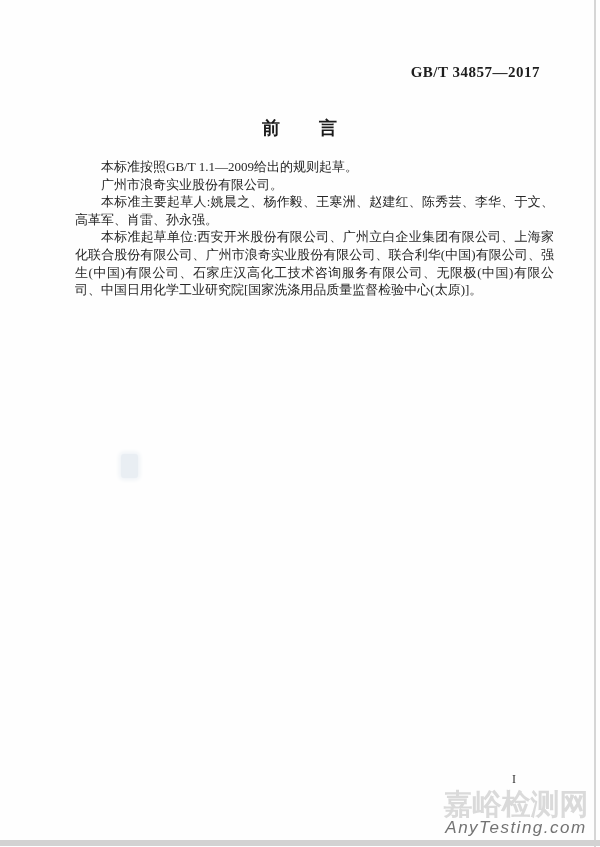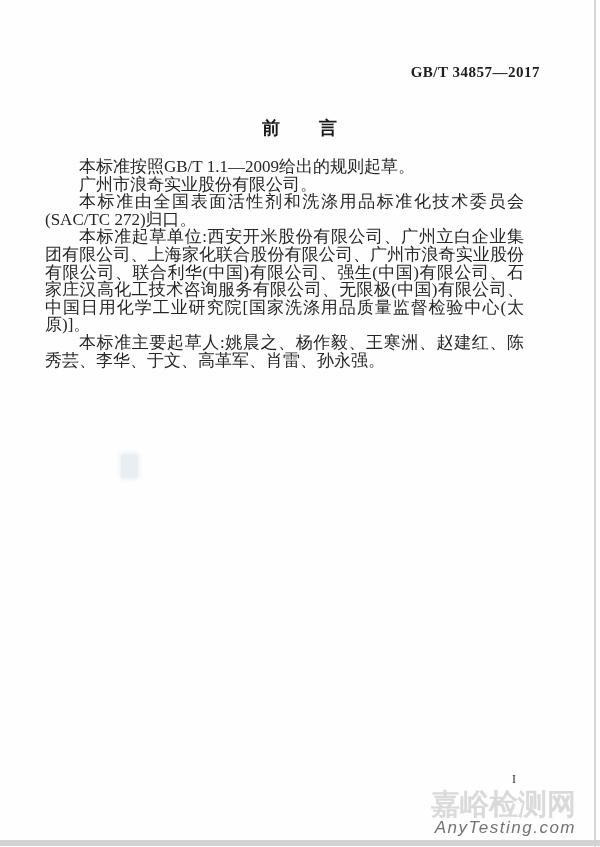--- a/index.html
+++ b/index.html
@@ -51,23 +51,23 @@
     text-align: center;
     font-size: 18px;
     font-weight: bold;
     color: #1a1a1a;
     letter-spacing: 1px;
     font-family: Liberation Serif, serif;
   }
   .body-text {
     position: absolute;
     top: 158px;
-    left: 45px;
+    left: 75px;
     width: 479px;
-    font-size: 17px;
+    font-size: 13px;
     line-height: 17.6px;
     text-align: justify;
     color: #262626;
   }
   .body-text p {
     margin: 0;
     text-indent: 2em;
   }
   .smudge {
     position: absolute;
@@ -82,24 +82,24 @@
   .page-number {
     position: absolute;
     top: 772px;
     left: 512px;
     font-size: 12px;
     color: #333333;
     font-family: "Liberation Serif", serif;
   }
   .watermark {
     position: absolute;
-    right: 24px;
+    right: 4px;
     top: 789px;
     width: 160px;
-    text-align: right;
+    text-align: center;
     pointer-events: none;
   }
   .watermark-cn {
     font-family: "Liberation Sans", sans-serif;
     font-weight: bold;
     font-size: 29px;
     line-height: 30px;
     letter-spacing: 0px;
     color: #dadada;
     white-space: nowrap;
@@ -122,23 +122,22 @@
   <div class="scan-edge-right"></div>
   <div class="scan-edge-bottom"></div>
 
   <div class="doc-code">GB/T 34857—2017</div>
 
   <div class="doc-title">前　　言</div>
 
   <div class="body-text">
     <p>本标准按照GB/T 1.1—2009给出的规则起草。</p>
     <p>广州市浪奇实业股份有限公司。</p>
-    <p>本标准由全国表面活性剂和洗涤用品标准化技术委员会(SAC/TC 272)归口。</p>
+    <p>本标准主要起草人:姚晨之、杨作毅、王寒洲、赵建红、陈秀芸、李华、于文、高革军、肖雷、孙永强。</p>
     <p>本标准起草单位:西安开米股份有限公司、广州立白企业集团有限公司、上海家化联合股份有限公司、广州市浪奇实业股份有限公司、联合利华(中国)有限公司、强生(中国)有限公司、石家庄汉高化工技术咨询服务有限公司、无限极(中国)有限公司、中国日用化学工业研究院[国家洗涤用品质量监督检验中心(太原)]。</p>
-    <p>本标准主要起草人:姚晨之、杨作毅、王寒洲、赵建红、陈秀芸、李华、于文、高革军、肖雷、孙永强。</p>
   </div>
 
   <div class="smudge"></div>
 
   <div class="page-number">I</div>
 
   <div class="watermark">
     <div class="watermark-cn">嘉峪检测网</div>
     <div class="watermark-en">AnyTesting.com</div>
   </div>

